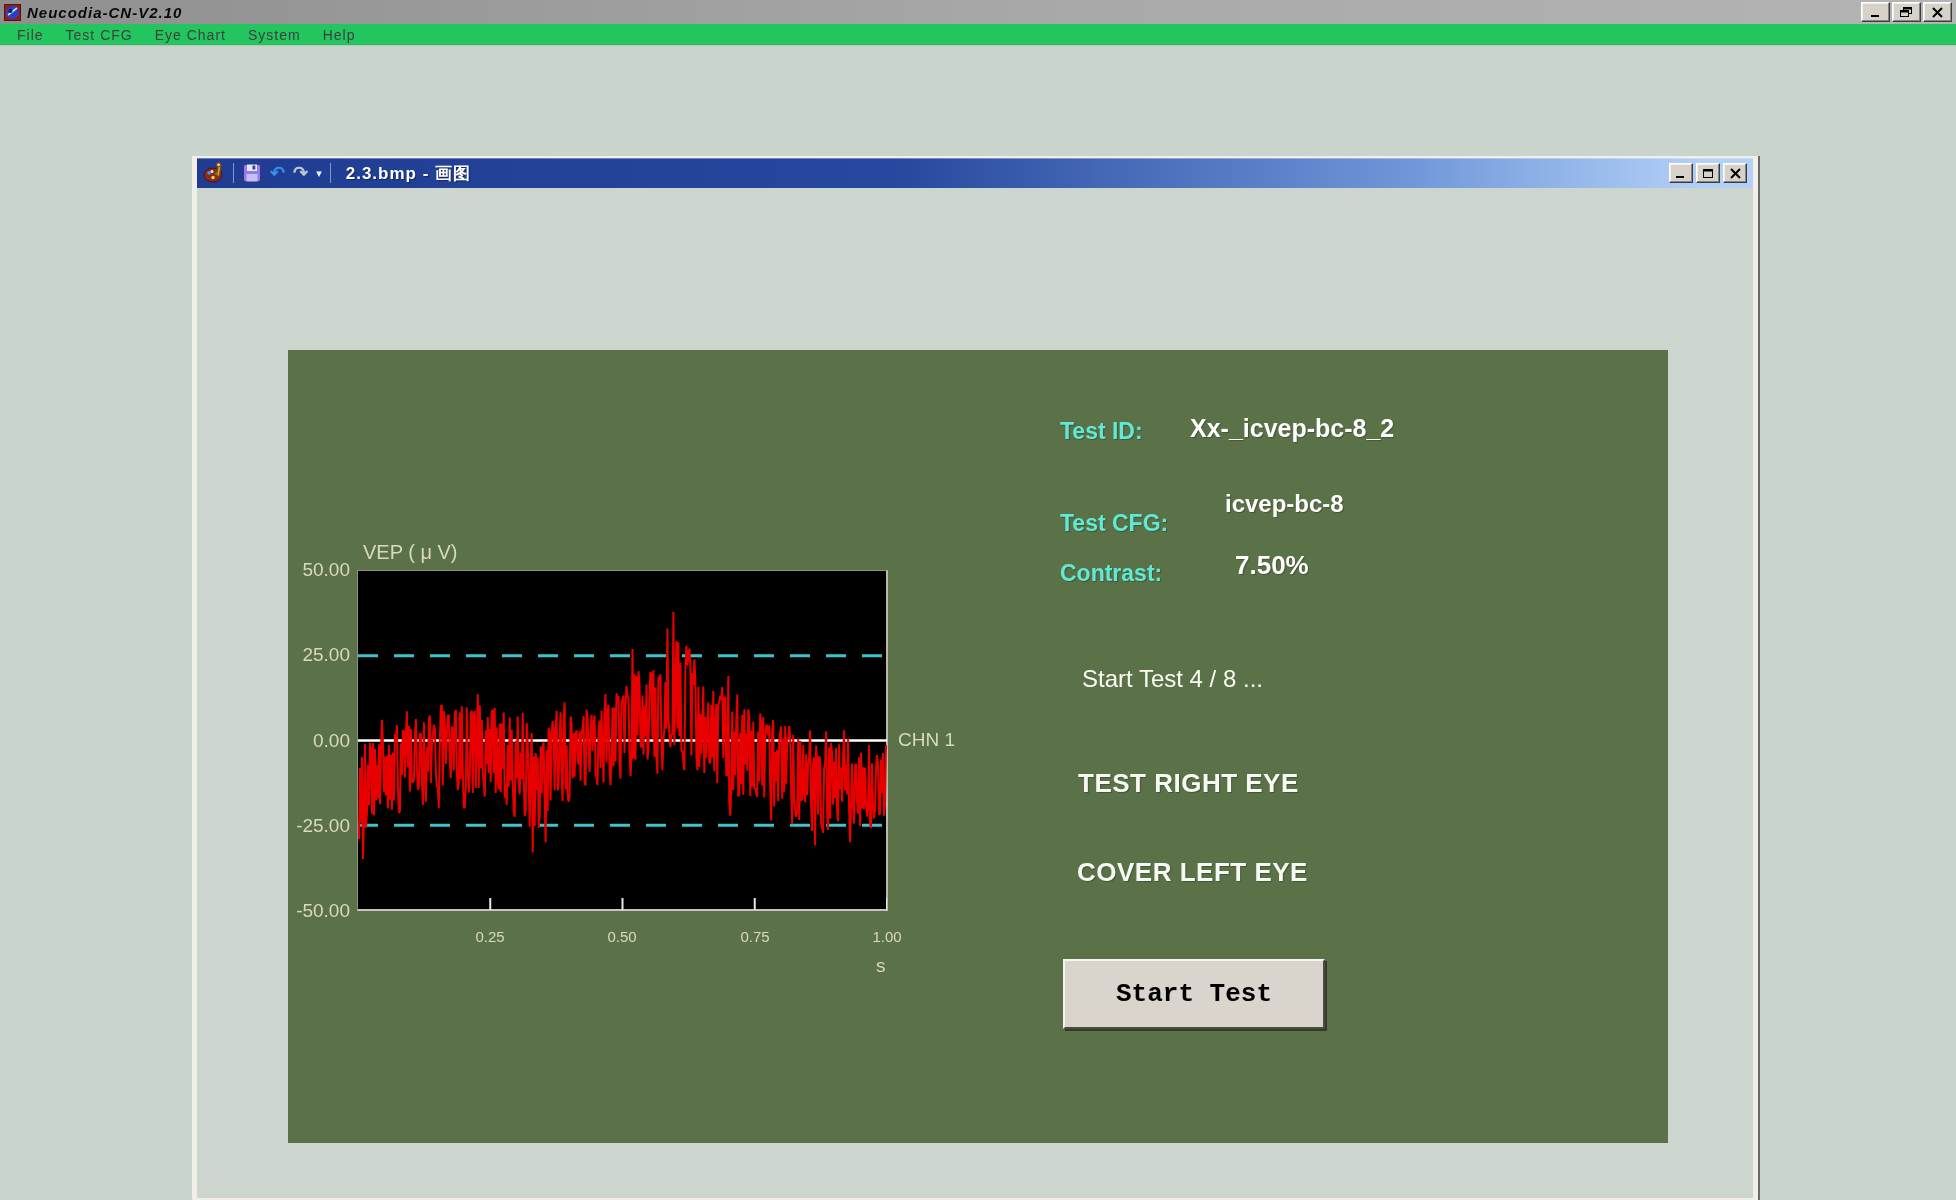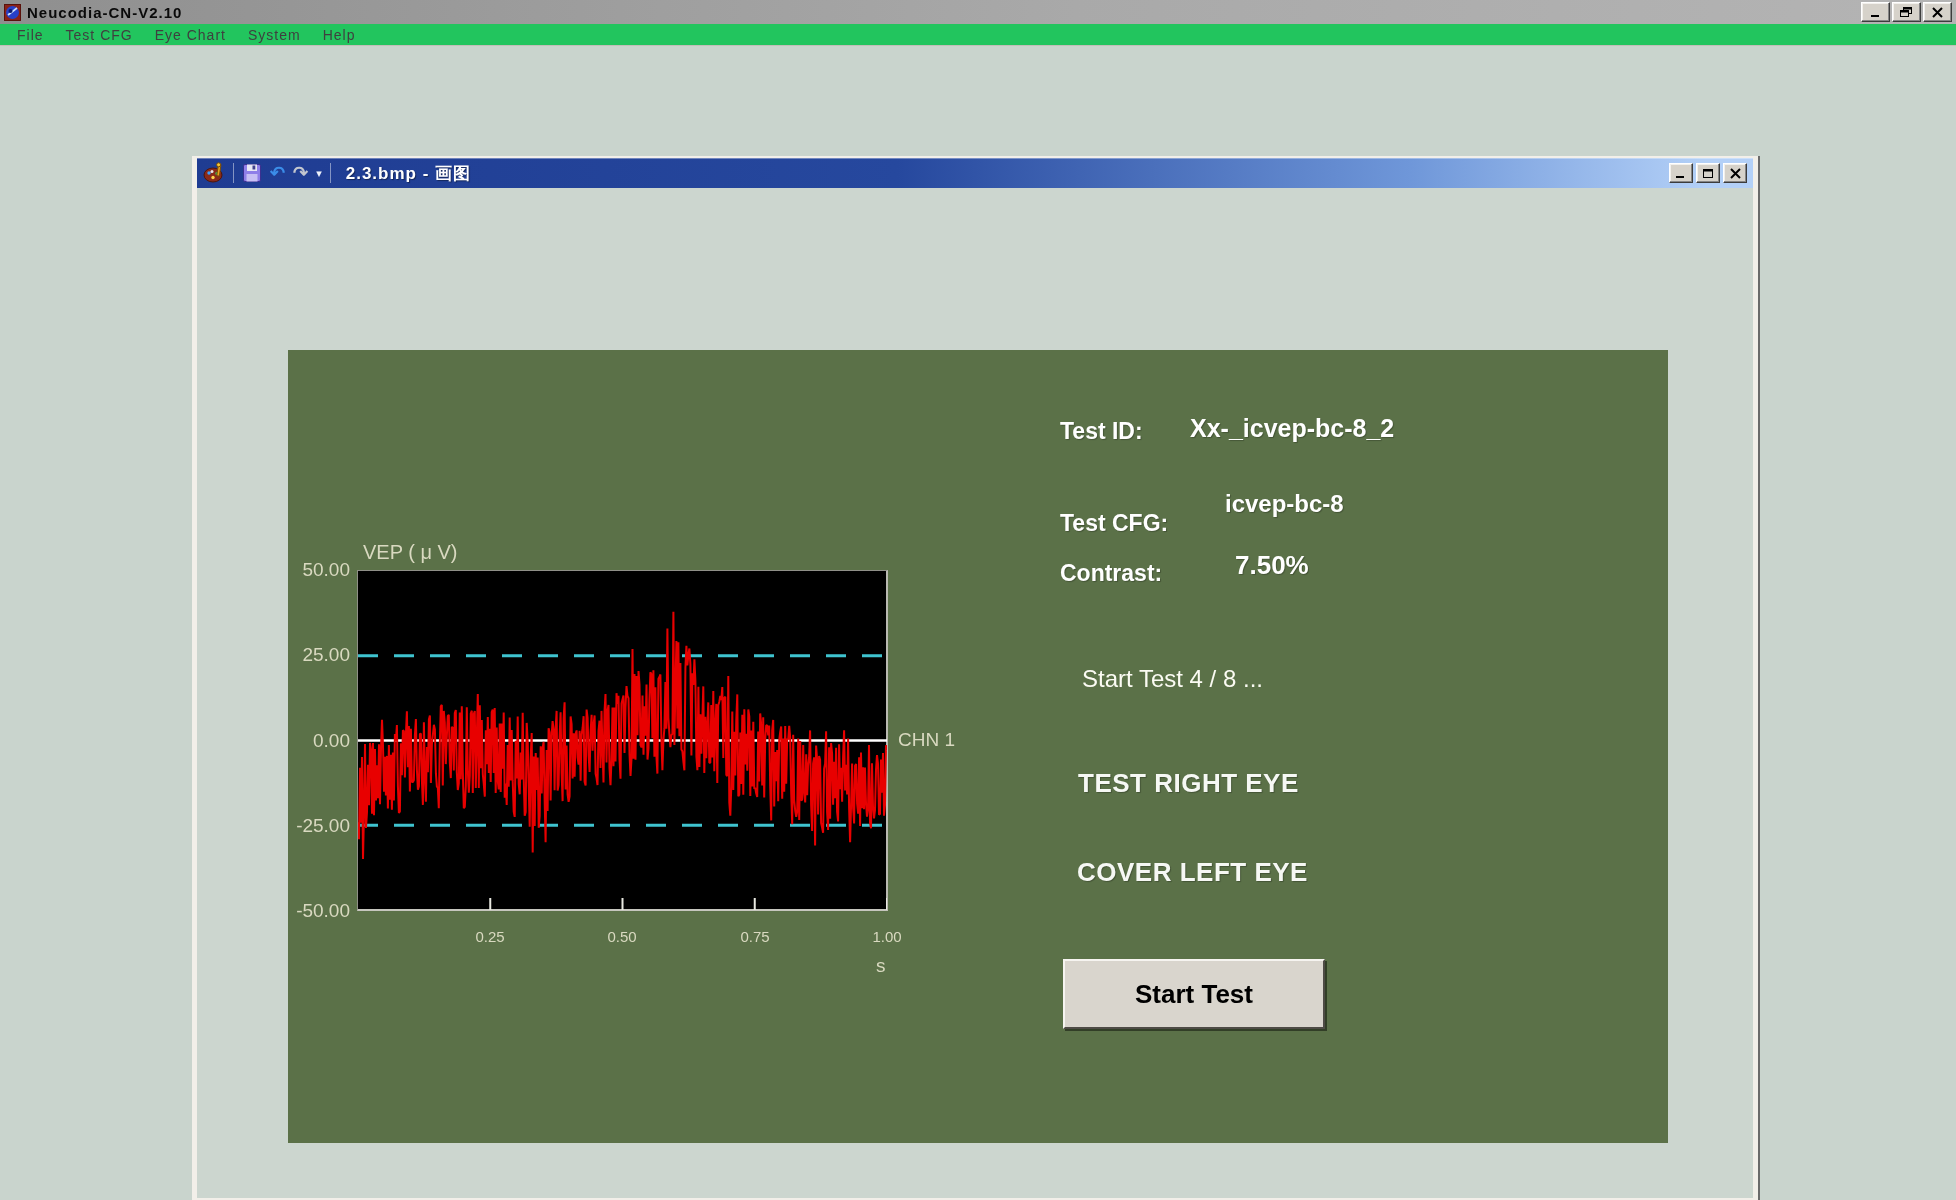--- a/index.html
+++ b/index.html
@@ -2,21 +2,21 @@
 <html style="--panel-bg: #5b7148; --axis-col: #d9d9c0;"><head>
 <meta charset="utf-8">
 <style>
   * { margin:0; padding:0; box-sizing:border-box; cursor:default; }
   html,body { width:1956px; height:1200px; overflow:hidden;
     font-family:"Liberation Sans", sans-serif; background:#c9d4cd; }
 
   
   .app-titlebar { position:absolute; left:0; top:0; width:1956px; height:24px;
     background:linear-gradient(90deg,#8f8f8f,#a9a9a9 55%,#b4b4b4);
-    display:flex; align-items:center; }
+    display:flex; align-items:center;font-style:italic; }
   .app-icon { width:17px; height:17px; margin-left:4px; flex:0 0 auto; }
   .app-title { color:#0a0a0a; font-weight:bold; font-size:15px; letter-spacing:1px;
     margin-left:6px; white-space:nowrap; }
   .winbtns { position:absolute; right:4px; top:2px; display:flex; gap:2px; }
   .win-btn { width:29px; height:20px; background:#d6d2ca; border:1px solid;
     border-color:#ffffff #3c3c3c #3c3c3c #ffffff;
     box-shadow:inset -1px -1px 0 #868686, inset 1px 1px 0 #f2f0ec;
     display:flex; align-items:center; justify-content:center; }
   .win-btn svg { display:block; }
 
@@ -57,40 +57,40 @@
   .ytick { position:absolute; width:70px; left:-8px; text-align:right;
     font-size:19px; color:var(--axis-col,#d9d9c0); line-height:22px; }
   .xtick { position:absolute; top:578px; transform:translateX(-50%);
     font-size:15px; color:var(--axis-col,#d9d9c0); }
   .x-unit { position:absolute; left:588px; top:605px; font-size:19px;
     color:var(--axis-col,#d9d9c0); }
   .chn-label { position:absolute; left:610px; top:379px; font-size:19px;
     color:var(--axis-col,#d9d9c0); white-space:nowrap; }
 
   
-  .info-label { position:absolute; color:#ffffff; font-weight:bold; font-size:23px;
+  .info-label { position:absolute; color:#5eead4; font-weight:bold; font-size:23px;
     white-space:nowrap; text-shadow:1px 1px 1px rgba(0,0,0,.25); }
   .info-value { position:absolute; color:#ffffff; font-weight:bold;
     white-space:nowrap; text-shadow:1px 1px 1px rgba(0,0,0,.25); }
   .lbl-testid { left:772px; top:68px; }
   .val-testid { left:902px; top:64px; font-size:25px; }
   .lbl-testcfg { left:772px; top:140px;margin-top:20px; }
   .val-testcfg { left:937px; top:140px; font-size:24px; }
   .lbl-contrast { left:772px; top:210px; }
   .val-contrast { left:947px; top:200px; font-size:26px; }
   .progress-text { position:absolute; left:794px; top:315px; color:#fbfbf3;
     font-weight:normal; font-size:24px; white-space:nowrap; }
   .instr { position:absolute; color:#f6f8f4; font-weight:bold; font-size:26px;
     letter-spacing:.5px; white-space:nowrap; text-shadow:1px 1px 1px rgba(0,0,0,.25); }
   .instr-1 { left:790px; top:418px; }
   .instr-2 { left:789px; top:507px; }
 
   .start-btn { position:absolute; left:775px; top:609px; width:262px; height:70px;
     background:#d9d5cd; color:#000; font-weight:bold; font-size:26px;
-    font-family:Liberation Sans, sans-serif;
+    font-family:Liberation Mono, monospace;
     border:2px solid; border-color:#f6f4f0 #4e4b45 #4e4b45 #f6f4f0;
     box-shadow:2px 2px 0 rgba(0,0,0,.45); }
 </style>
 </head>
 <body>
 
 <div class="app-titlebar">
   <svg class="app-icon" viewBox="0 0 17 17">
     <rect x="0.5" y="0.5" width="16" height="16" fill="#8a2218" stroke="#5a120c"></rect>
     <circle cx="8.5" cy="8.5" r="6.5" fill="#2840c8"></circle>

